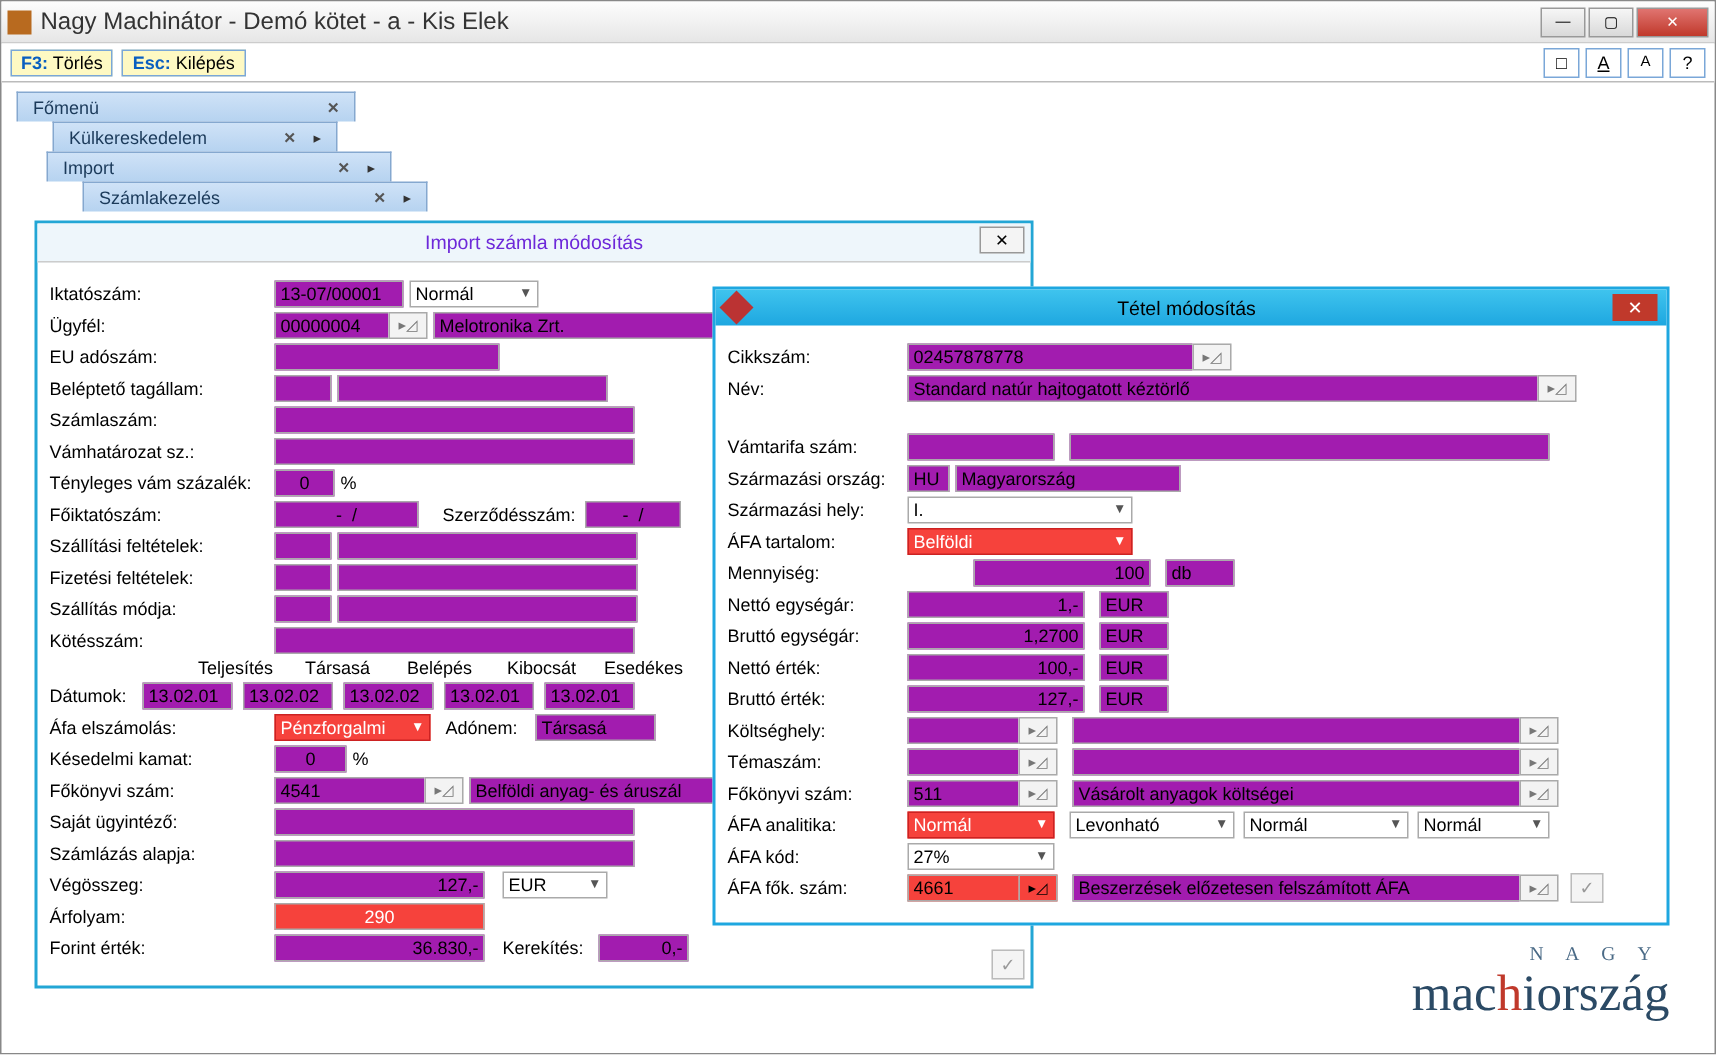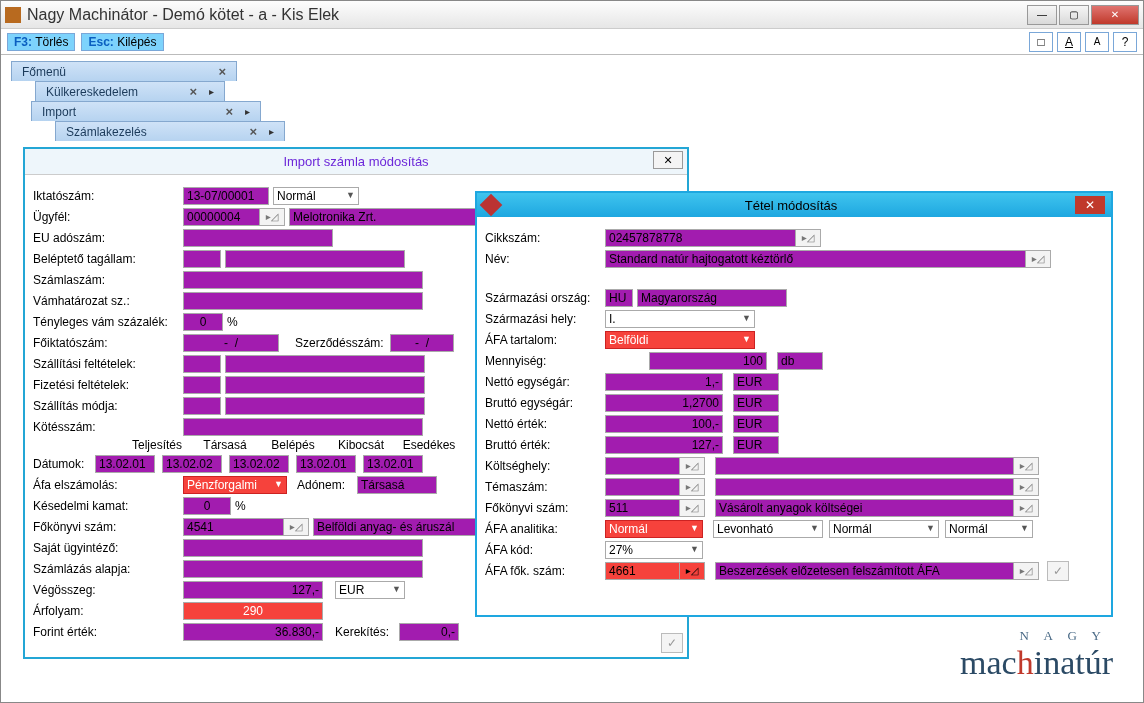--- a/index.html
+++ b/index.html
@@ -10,21 +10,21 @@
 .main-window { left: 0; top: 0; width: 1144px; height: 703px; }
 .titlebar { height: 28px; background: linear-gradient(#fdfdfd, #e6e6e6); display: flex; align-items: center; padding: 0 4px; border-bottom: 1px solid #ccc; }
 .titlebar .icon { width: 16px; height: 16px; background: #b86a1f; margin-right: 6px; }
 .titlebar .title { flex: 1; font-size: 16px; color: #333; }
 .win-controls { display: flex; }
 .win-btn { width: 30px; height: 20px; margin-left: 2px; background: linear-gradient(#f6f6f6,#d9d9d9); border: 1px solid #999; display:flex;align-items:center;justify-content:center;font-size:10px;cursor:pointer; }
 .win-btn.close { background: linear-gradient(#e07470,#c0392b); color:#fff; width:48px; }
 
 
 .toolbar { height: 26px; background:#fff; border-bottom: 1px solid #bbb; display:flex; align-items:center; padding:0 6px; gap:6px;}
-.toolbutton { border:1px solid #7aa7d8; background:#7dd3fc; padding:1px 6px; font-size:12px; cursor:pointer; }
+.toolbutton { border:1px solid #7aa7d8; background:#fef9c3; padding:1px 6px; font-size:12px; cursor:pointer; }
 .toolbutton .key{color:#0a5fc0; font-weight:600;}
 .toolbar-right{margin-left:auto;display:flex;gap:4px;}
 .sq-btn{width:24px;height:20px;border:1px solid #7aa7d8;background:#fff;display:flex;align-items:center;justify-content:center;font-size:12px;cursor:pointer;}
 
 
 .bgswirl{position:absolute;right:20px;top:80px;width:700px;height:500px;pointer-events:none;opacity:.25;}
 .bgswirl svg{width:100%;height:100%;}
 
 
 .tabstack{position:absolute;left:10px;top:60px;}
@@ -284,20 +284,25 @@
         </div>
       <div class="row">
           <div class="lbl">Név:</div>
         <div class="lookup" style="flex:1">
             <input class="inp" style="width: 420px;" value="Standard natúr hajtogatott kéztörlő">
             <div class="lk-btn">▸◿</div>
           </div>
         </div>
       <div style="height:18px"></div>
       <div class="row">
+          <div class="lbl">Vámtarifa szám:</div>
+          <input class="inp" style="width: 98px;">
+          <input class="inp" style="width: 320px; margin-left: 10px;">
+        </div>
+      <div class="row">
           <div class="lbl">Származási ország:</div>
           <input class="inp" style="width: 28px;" value="HU">
           <input class="inp" style="width: 150px; margin-left: 4px;" value="Magyarország">
         </div>
       <div class="row">
           <div class="lbl">Származási hely:</div>
           <div class="combo" style="width:150px">
             <span>I.</span>
             <span class="carrow">▼</span>
           </div>
@@ -403,15 +408,15 @@
             <input class="inp" style="width: 298px;" value="Beszerzések előzetesen felszámított ÁFA">
             <div class="lk-btn">▸◿</div>
           </div>
         <div class="check-btn" style="position:static;margin-left:8px">✓</div>
       </div>
     </div>
   </div>
 
   <div class="brand">
     <span class="small">N A G Y</span>
-    <span>mac</span><span class="hi">h</span><span>i</span><span>natúr</span>
+    <span>mac</span><span class="hi">h</span><span>i</span><span>ország</span>
   </div>
 </div>
 
 </body></html>

